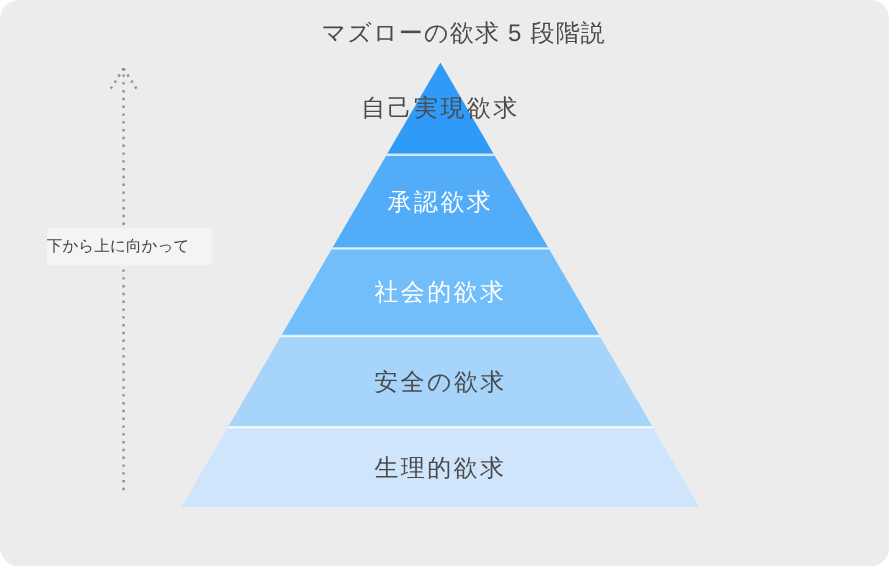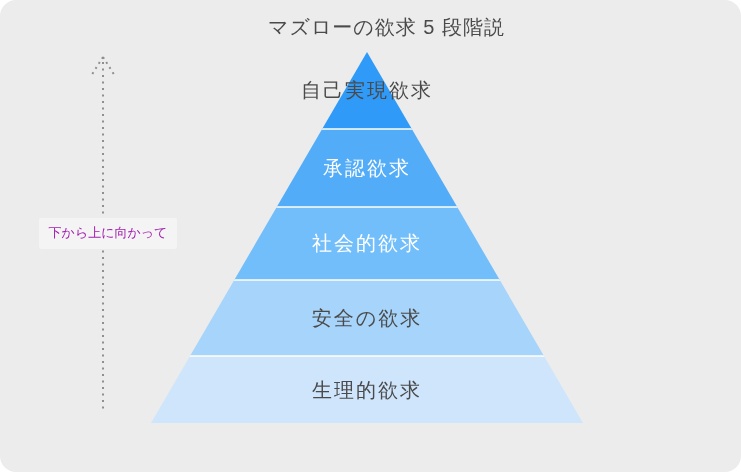--- a/index.html
+++ b/index.html
@@ -37,25 +37,24 @@
     letter-spacing: 2px;
   }
   .annotation-box {
     position: absolute;
     left: 39px;
     top: 190px;
     width: 138px;
     padding: 5px 0 6px 0;
     background: #F4F4F4;
     border-radius: 2px;
-    text-align: center;
+    text-align: left;
     font-size: 13px;
     line-height: 20px;
-    color: #a21caf;
-    margin-top: 28px;
+    color: #404040;
   }
 </style>
 </head>
 <body>
 
 <div class="card">
 
   <svg class="diagram-svg" width="741" height="472" viewBox="0 0 741 472">
     <defs>
       <clipPath id="pyr-clip">

